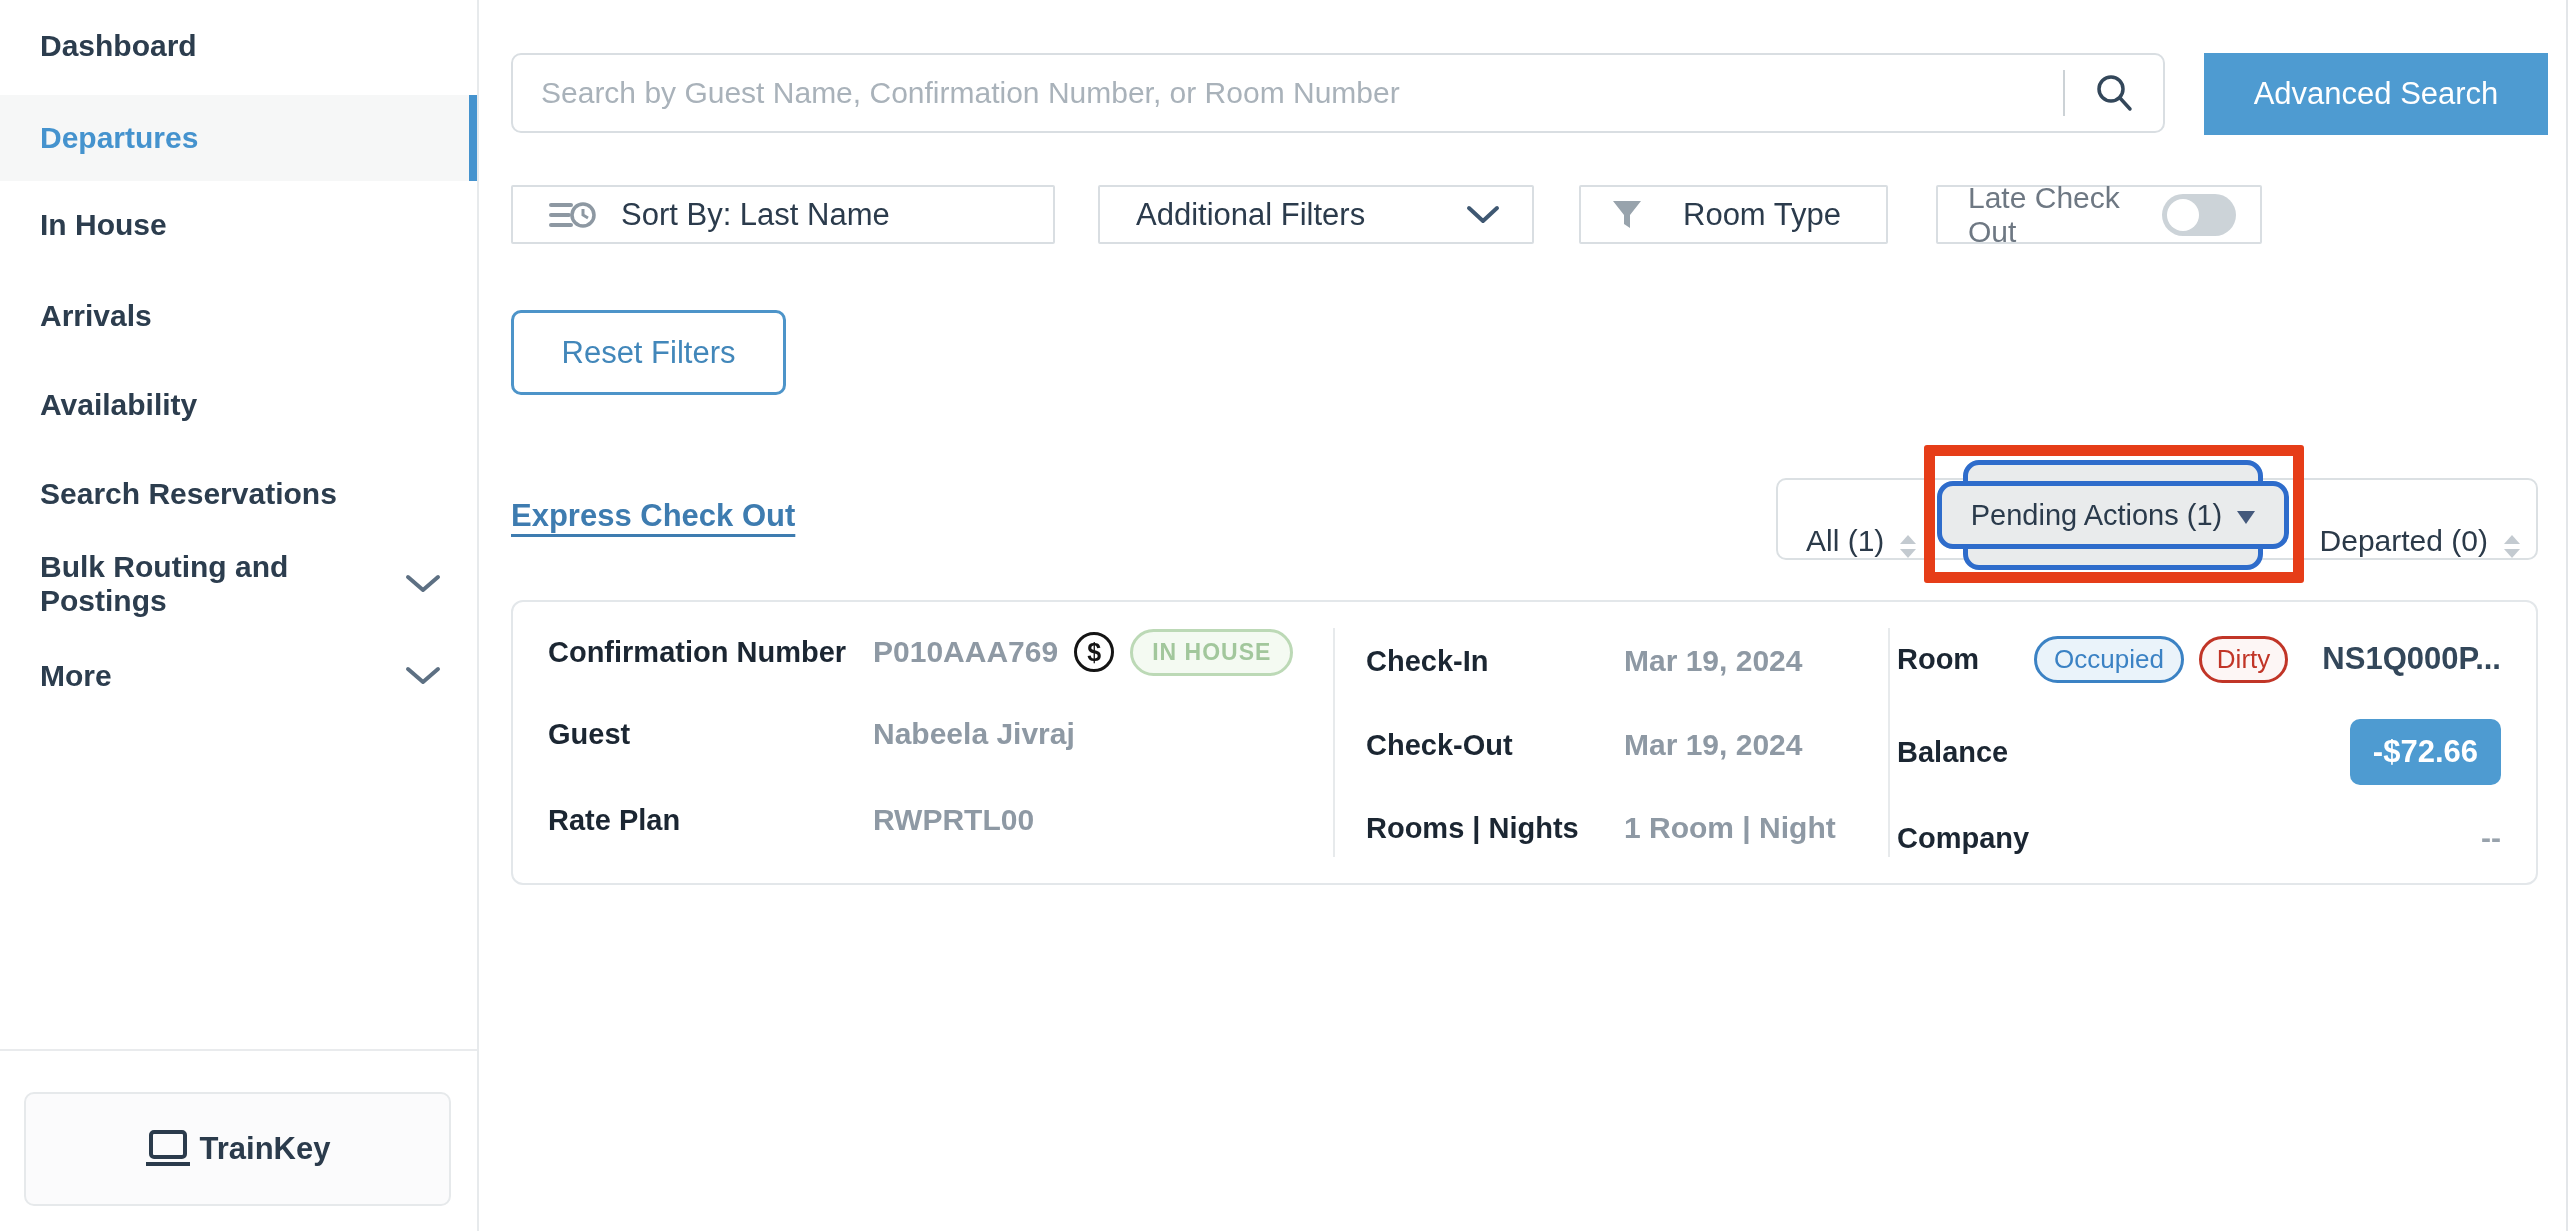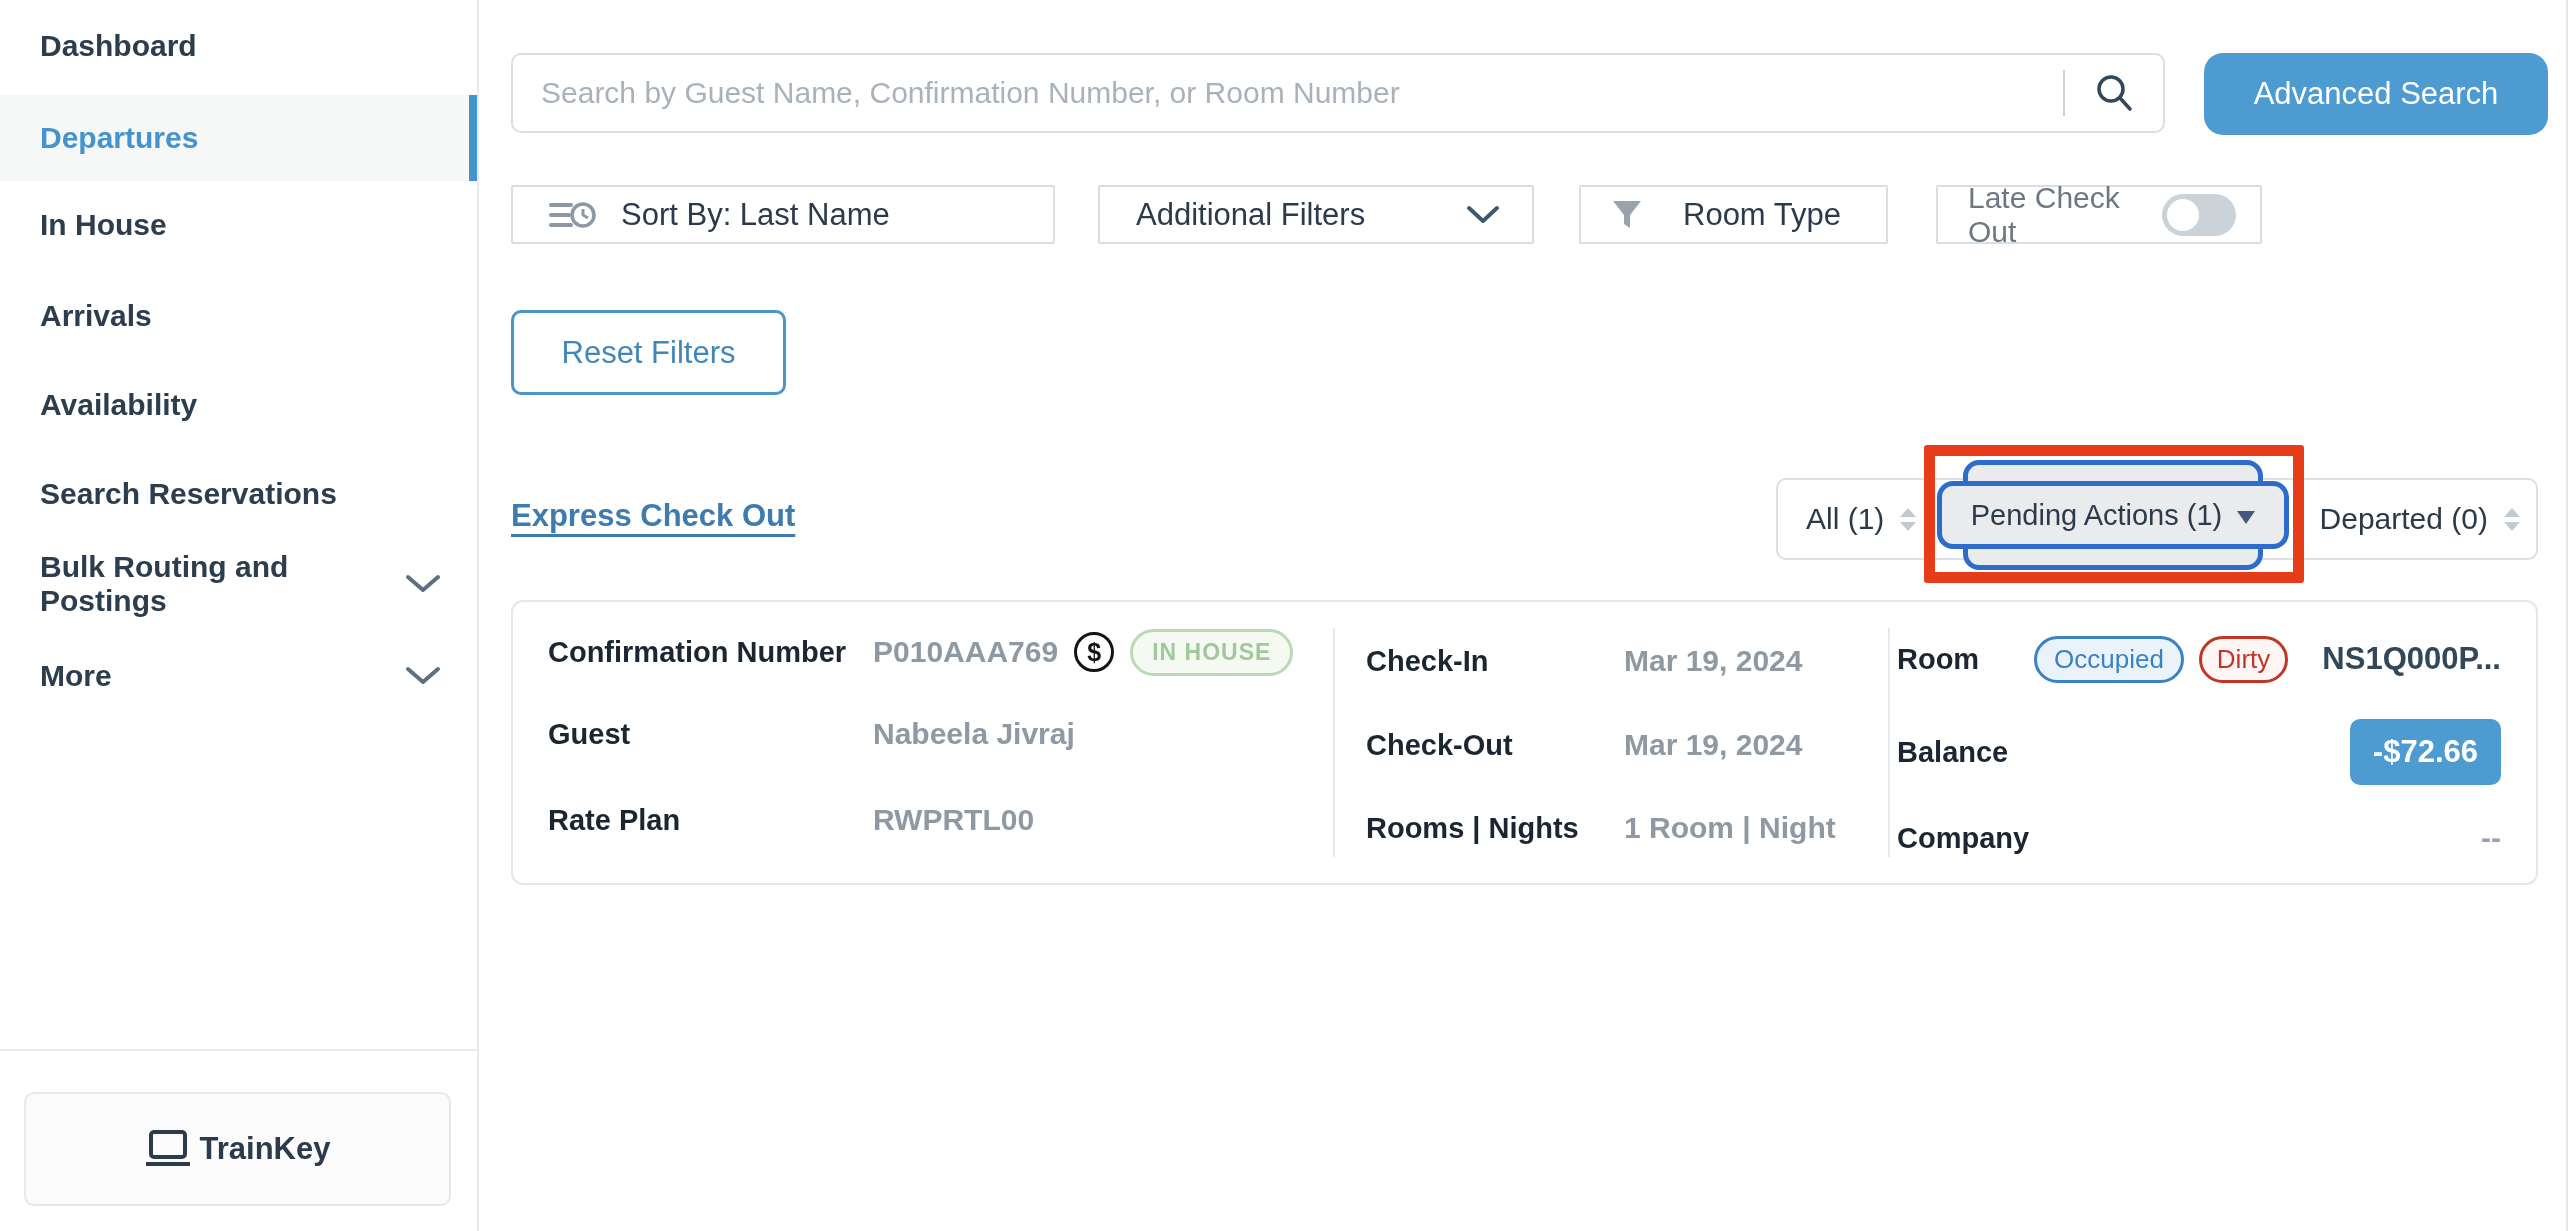--- a/index.html
+++ b/index.html
@@ -18,21 +18,21 @@
               border:2px solid #e6e9eb; border-radius:10px; display:flex; align-items:center; justify-content:center;
               gap:9px; font-size:31px; font-weight:700; color:#2b3b4c; cursor:pointer; }
 
   
   .search-box { position:absolute; left:511px; top:53px; width:1654px; height:80px; border:2px solid #d9dee2;
                 border-radius:10px; background:#fff; display:flex; align-items:center; padding:0 28px; }
   .search-box input { flex:1; border:none; outline:none; font-family:inherit; font-size:30px; color:#3a4754; background:transparent; }
   .search-box input::placeholder { color:#a9b2ba; }
   .search-divider { width:2px; height:46px; background:#ccd2d6; margin:0 28px 0 10px; }
   .adv-btn { position:absolute; left:2204px; top:53px; width:344px; height:82px; background:#4e9bd1; border:none;
-             border-radius:19px; color:#fff; font-family:inherit; font-size:31px; display:flex; align-items:center;
+             border-radius:0; color:#fff; font-family:inherit; font-size:31px; display:flex; align-items:center;
              justify-content:center; cursor:pointer; }
 
   
   .pillbtn { position:absolute; top:185px; height:59px; border:2px solid #d9dee2; border-radius:2px; background:#fff;
              display:flex; align-items:center; font-size:31px; color:#2b3b4c; cursor:pointer; }
   .sortby { left:511px; width:544px; padding:0 36px; gap:24px; }
   .addfilters { left:1098px; width:436px; padding:0 32px 0 36px; }
   .addfilters .chev { margin-left:auto; display:flex; align-items:center; }
   .roomtype { left:1579px; width:309px; padding:0 30px; gap:40px; }
   .latecheckout { left:1936px; width:326px; padding:0 24px 0 30px; gap:38px; font-size:30px; color:#6e7883; }
@@ -42,21 +42,21 @@
   .reset-btn { position:absolute; left:511px; top:310px; width:275px; height:85px; background:#fff; border:3px solid #4d94c9;
                border-radius:10px; color:#4287ba; font-family:inherit; font-size:31px; display:flex; align-items:center;
                justify-content:center; cursor:pointer; }
 
   .express-link { position:absolute; left:511px; top:498px; font-size:31px; font-weight:700; color:#3e7cb0;
                   text-decoration:underline; text-decoration-thickness:3px; text-underline-offset:8px; cursor:pointer; }
 
   
   .tabbar { position:absolute; left:1776px; top:478px; width:762px; height:82px; background:#fff;
             border:2px solid #dbe0e3; border-radius:10px; }
-  .tab-group { position:absolute; top:0; bottom:0; display:flex; align-items:center; gap:16px; font-size:30px; color:#2b3a49; cursor:pointer; }
+  .tab-group { position:absolute; top:0; bottom:0; display:flex; align-items:flex-end; gap:16px; font-size:30px; color:#2b3a49; cursor:pointer; }
   .tab-all { left:28px; }
   .tab-departed { right:16px; }
   .updown { display:flex; flex-direction:column; gap:5px; }
   .updown .up   { width:0; height:0; border-left:8px solid transparent; border-right:8px solid transparent; border-bottom:9px solid #c3cad0; }
   .updown .down { width:0; height:0; border-left:8px solid transparent; border-right:8px solid transparent; border-top:9px solid #c3cad0; }
 
   .anno-box { position:absolute; left:1924px; top:445px; width:380px; height:138px; border:11px solid #e63d18; border-radius:3px; z-index:6; pointer-events:none; }
   .pa-frame { position:absolute; left:1937px; top:460px; width:352px; height:110px; z-index:7; cursor:pointer; }
   .pa-tall  { position:absolute; left:26px; right:26px; top:0; bottom:0; background:#e9ebec; border:5px solid #2e6ccb; border-radius:16px; }
   .pa-wide  { position:absolute; left:0; right:0; top:21px; bottom:21px; background:#e9ebec; border:5px solid #2e6ccb; border-radius:16px; }

